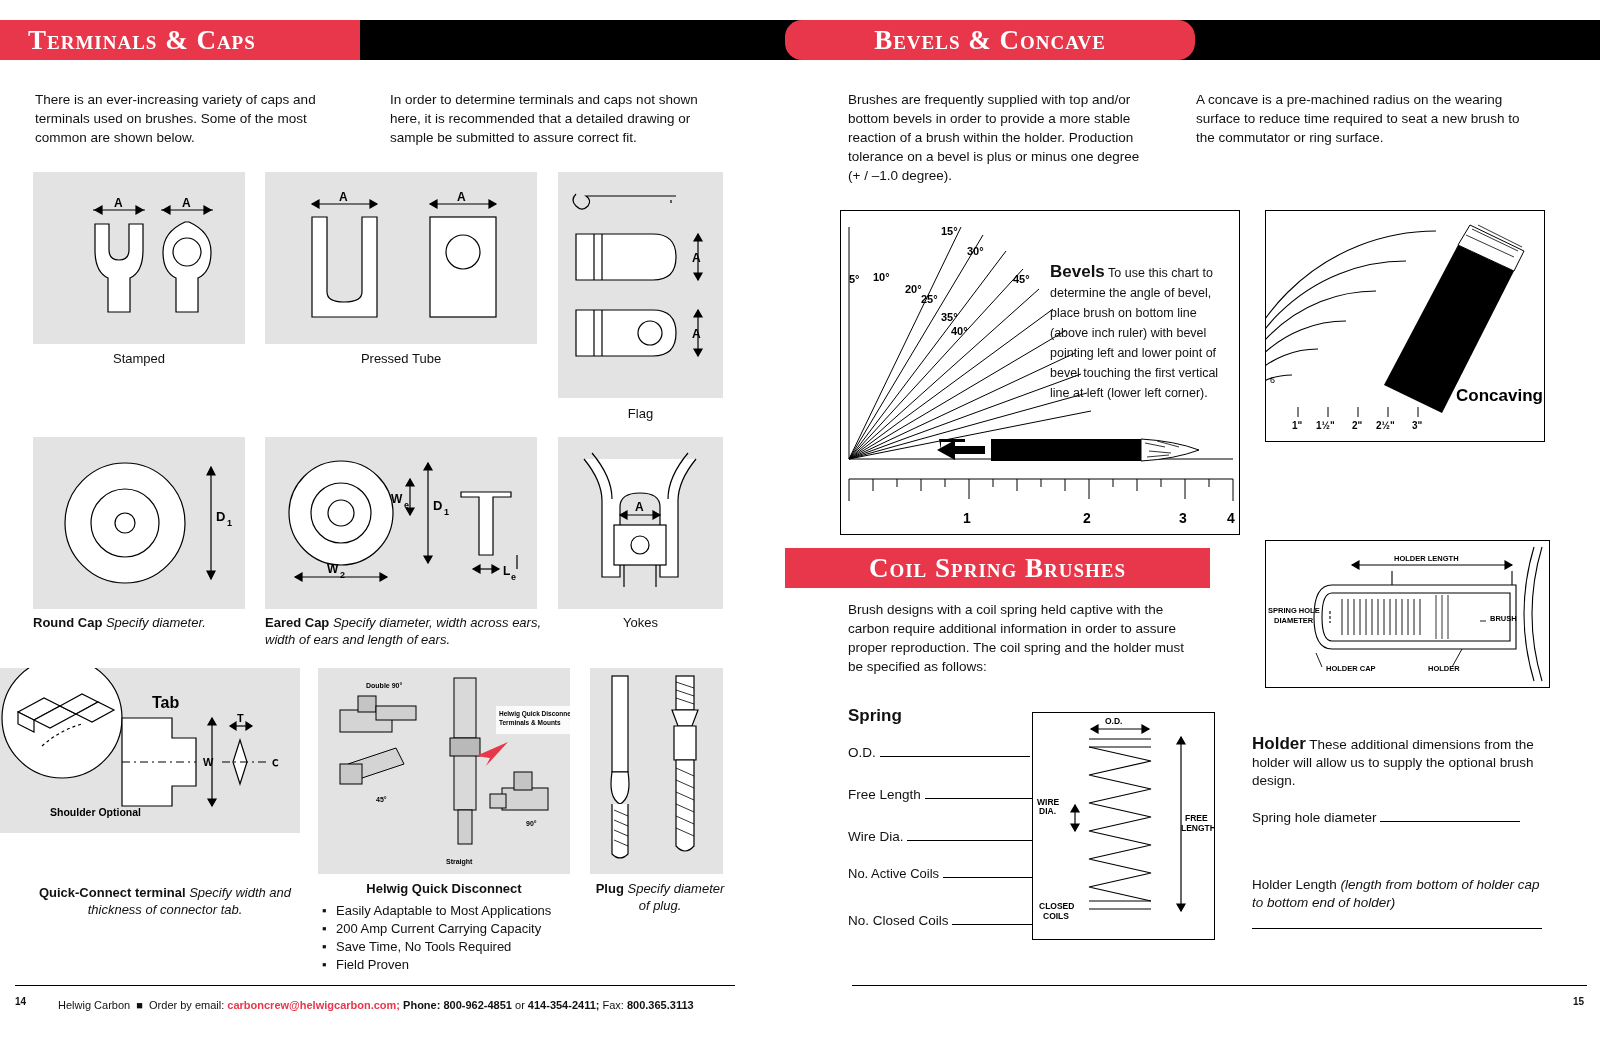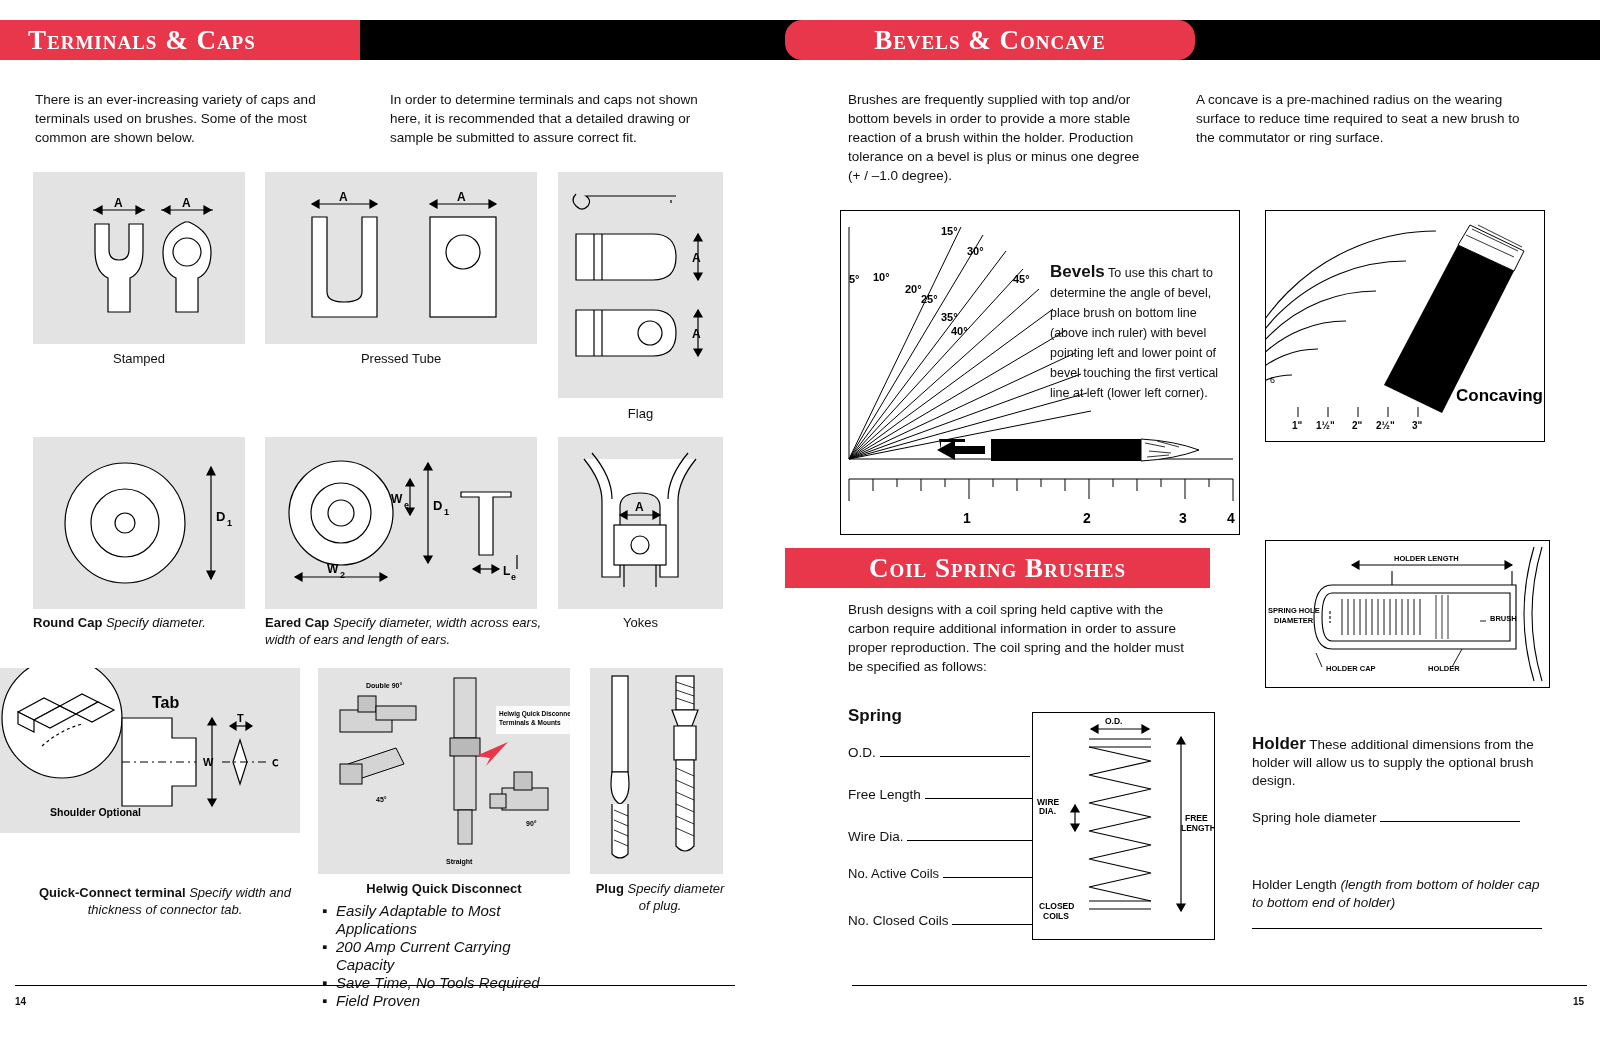--- a/index.html
+++ b/index.html
@@ -38,21 +38,21 @@
 
   .caption{
     position:absolute;font-size:13px;line-height:17px;text-align:center;
   }
   .caption b{font-weight:bold;}
   .caption i{font-style:italic;}
 
   .hdr2{font-weight:bold;font-size:17px;}
   .blank-line{border-bottom:1px solid #000;display:inline-block;}
 
-  ul.bullets{margin:4px 0 0 0;padding:0;list-style:none;font-style:italic;font-size:15px;line-height:18px;}
+  ul.bullets{margin:4px 0 0 0;padding:0;list-style:none;font-size:13px;line-height:18px;}
   ul.bullets li{position:relative;padding-left:14px;}
   ul.bullets li:before{content:"\25AA";position:absolute;left:0;top:0;font-style:normal;}
 
   .footline{position:absolute;border-top:1px solid #000;}
   .footer{position:absolute;font-size:11px;}
   .footer b{font-weight:bold;}
   .pagenum{position:absolute;font-weight:bold;font-size:10px;}
   .redtxt{color:#e8374a;}
 
   svg{display:block;}
@@ -329,20 +329,32 @@
         </g>
       </svg>
     </div>
     <div class="caption" style="left:590px;top:880px;width:140px;">
       <b>Plug</b>
       <i>Specify diameter of plug.</i>
     </div>
 
     <div class="footline" style="left:15px;top:985px;width:720px;"></div>
     <div class="pagenum" style="left:15px;top:996px;">14</div>
+    <div class="footer" style="left:58px;top:999px;width:690px;">
+      <span>Helwig Carbon</span>
+      <span>&nbsp;■&nbsp;</span>
+      <span>Order by email:</span>
+      <b class="redtxt">carboncrew@helwigcarbon.com;</b>
+      <b>Phone:</b>
+      <b>800-962-4851</b>
+      <span>or</span>
+      <b>414-354-2411;</b>
+      <span>Fax:</span>
+      <b>800.365.3113</b>
+    </div>
   </div>
 
   <div class="right">
 
     <div class="blackbar" style="left:-30px;width:820px;"></div>
     <div class="banner center-b" style="left:-25px;">Bevels &amp; Concave</div>
 
     <p class="intro col" style="left:38px;top:90px;width:300px;">Brushes are frequently supplied with top and/or bottom bevels in order to provide a more stable reaction of a brush within the holder. Production tolerance on a bevel is plus or minus one degree (+ / –1.0 degree).</p>
     <p class="intro col" style="left:386px;top:90px;width:330px;">A concave is a pre-machined radius on the wearing surface to reduce time required to seat a new brush to the commutator or ring surface.</p>
 

